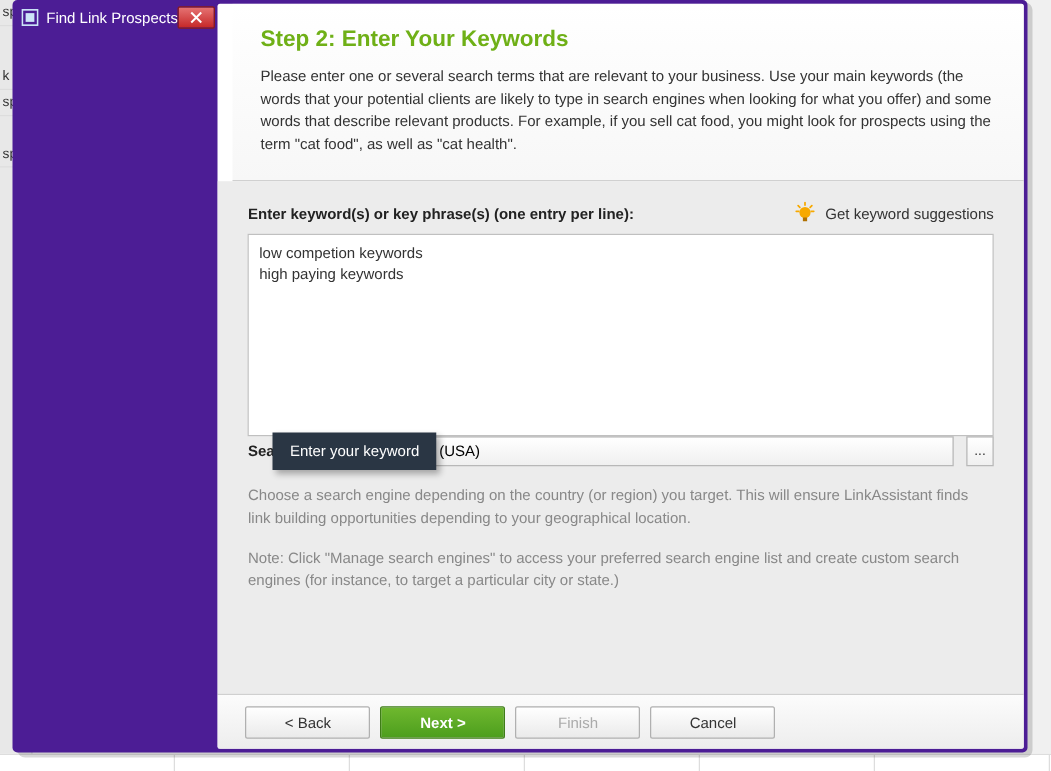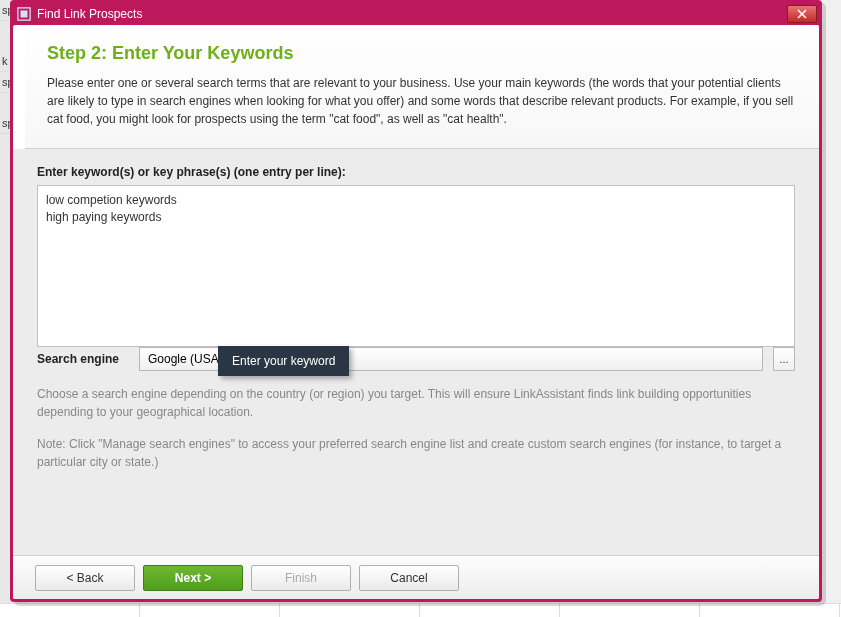--- a/index.html
+++ b/index.html
@@ -30,25 +30,25 @@
   height: 604px;
   background: rgba(0,0,0,0.15);
   border-radius: 6px;
 }
 .dialog {
   position: absolute;
   left: 10px;
   top: 0px;
   width: 812px;
   height: 602px;
-  background: #be185d;
+  background: #4c1d95;
   border-radius: 4px;
   padding: 3px;
   display: flex;
-  flex-direction: column;
+  flex-direction: row;
 }
 .titlebar {
   height: 22px;
   display: flex;
   align-items: center;
   padding: 0 2px;
   color: #fff;
   font-size: 12px;
 }
 .titlebar-icon {
@@ -283,20 +283,30 @@
 
   <div class="dialog-body">
     <div class="header-section">
       <div class="step-title">Step 2: Enter Your Keywords</div>
       <div class="step-desc">Please enter one or several search terms that are relevant to your business. Use your main keywords (the words that your potential clients are likely to type in search engines when looking for what you offer) and some words that describe relevant products. For example, if you sell cat food, you might look for prospects using the term "cat food", as well as "cat health".</div>
     </div>
 
     <div class="content-section">
       <div class="row-top">
         <div class="keywords-label">Enter keyword(s) or key phrase(s) (one entry per line):</div>
+        <div class="suggestions-link">
+          <span class="bulb-icon">
+            <svg viewBox="0 0 20 20">
+              <circle cx="10" cy="9" r="4.5" fill="#f7a900"></circle>
+              <rect x="8.3" y="13" width="3.4" height="3" fill="#b07000"></rect>
+              <path d="M10 1 v2 M3 8 h2 M15 8 h2 M4.5 3.5 l1.4 1.4 M15.5 3.5 l-1.4 1.4" stroke="#f7a900" stroke-width="1.4" stroke-linecap="round"></path>
+            </svg>
+          </span>
+          <span>Get keyword suggestions</span>
+        </div>
       </div>
 
       <textarea class="keywords-area" style="">low competion keywords
 high paying keywords</textarea>
 
       <div class="engine-row">
         <div class="engine-label">Search engine</div>
         <div class="engine-select">
           <span>Google (USA)</span>
         </div>

